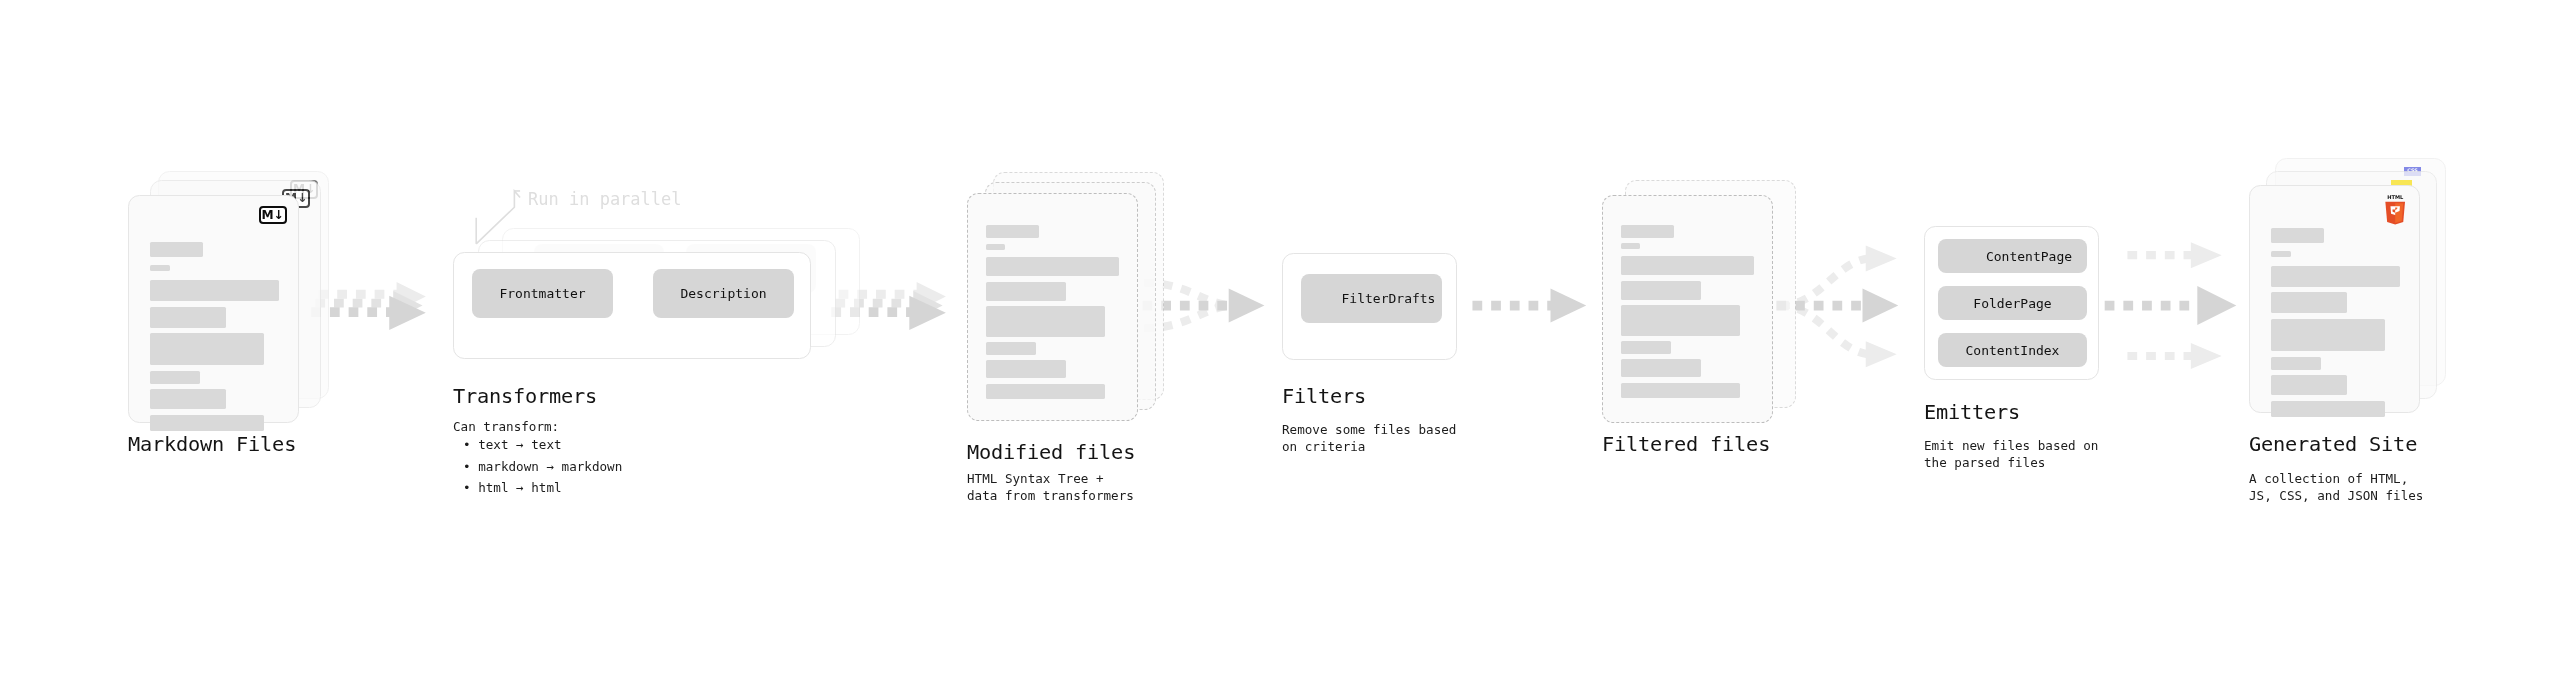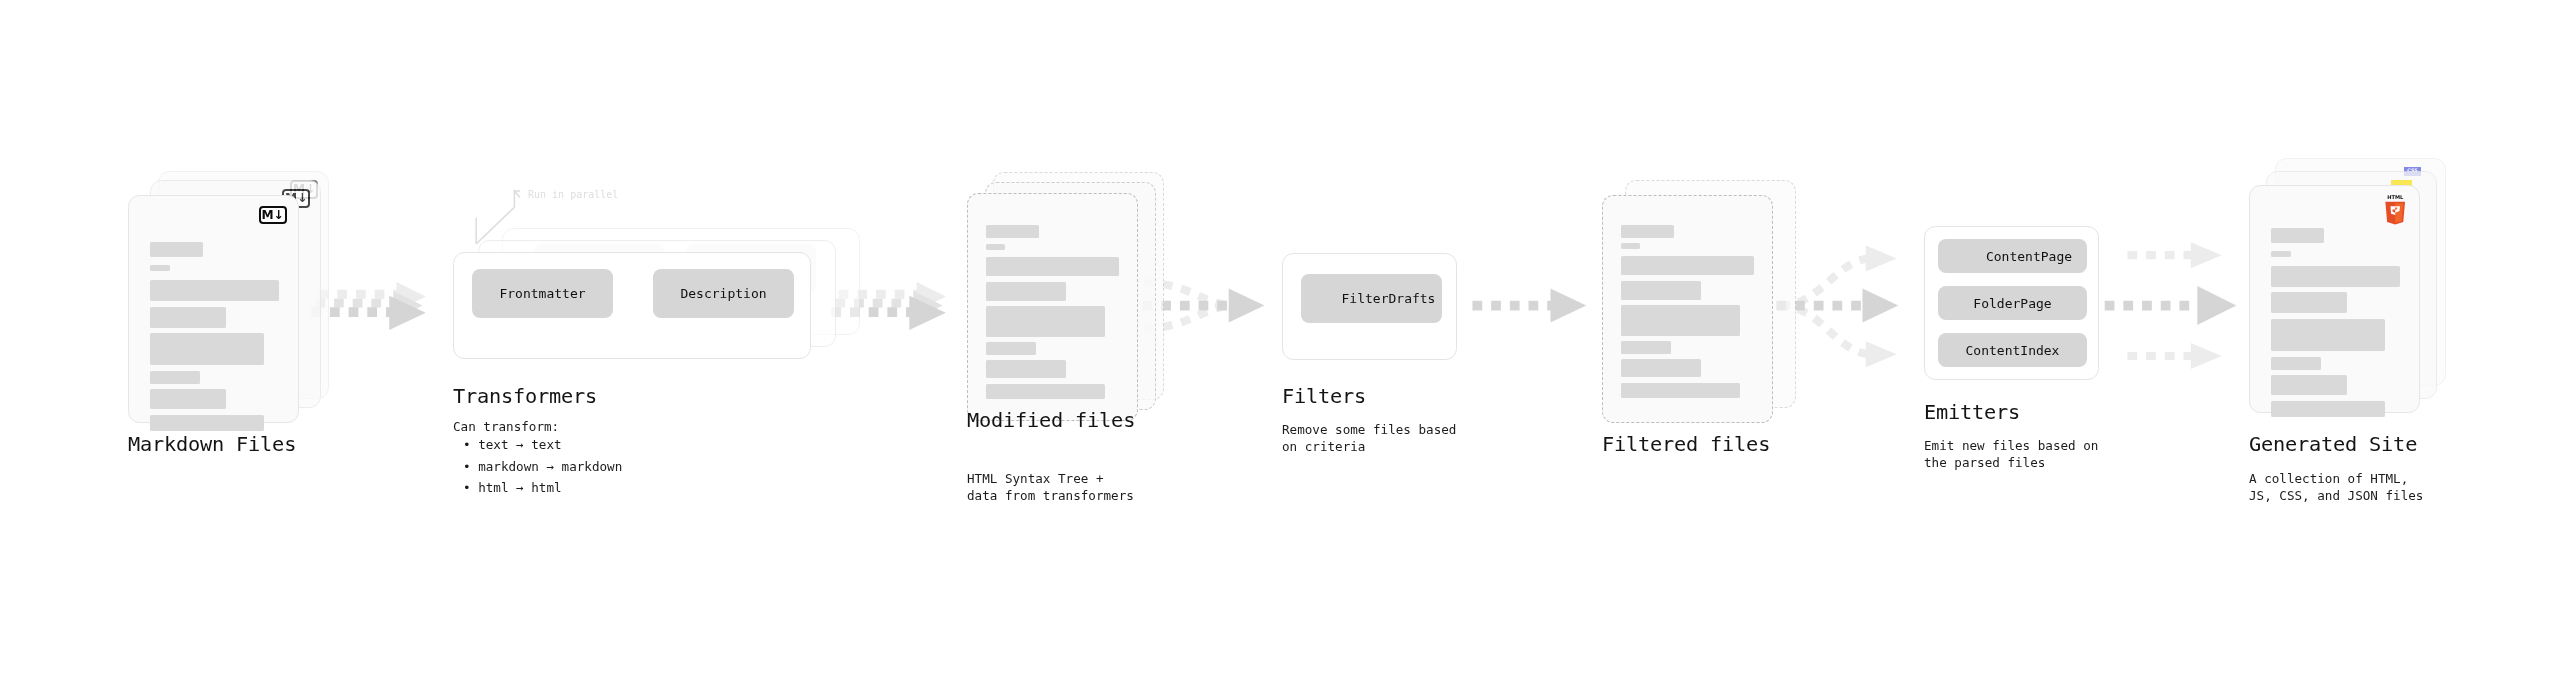--- a/index.html
+++ b/index.html
@@ -55,21 +55,21 @@
     display: flex; align-items: center; justify-content: center;
     font-size: 13px;
     color: #111;
     white-space: nowrap;
   }
   .chip.ghosta { background: #e3e3e3; }
   .chip.ghostb { background: #ededed; }
 
   .paralabel {
     position: absolute;
-    font-size: 10px;
+    font-size: 17px;
     color: #dedede;
     white-space: nowrap;
   }
 
   svg.ov { position: absolute; left: 0; top: 0; width: 2576px; height: 681px; pointer-events: none; }
 
   
   .mdbadge {
     position: absolute;
     width: 28px; height: 18.7px;
@@ -216,21 +216,21 @@
     <div class="filecard dashed" style="left:967px; top:193px;">
       <div class="skel" style="left:18px; top:31px; width:53px; height:13px;"></div>
       <div class="skel" style="left:18px; top:50px; width:18.7px; height:5.7px;"></div>
       <div class="skel" style="left:18px; top:63px; width:133px; height:18.7px;"></div>
       <div class="skel" style="left:18px; top:88px; width:80px; height:18.7px;"></div>
       <div class="skel" style="left:18px; top:112px; width:119px; height:31px;"></div>
       <div class="skel" style="left:18px; top:148px; width:50px; height:13px;"></div>
       <div class="skel" style="left:18px; top:166px; width:80px; height:18px;"></div>
       <div class="skel" style="left:18px; top:190px; width:119px; height:14.6px;"></div>
     </div>
-    <div class="title" style="left:967px; top:408px;">Modified files</div>
+    <div class="title" style="left:967px; top:440px;">Modified files</div>
     <div class="subtitle" style="left:967px; top:470px;">HTML Syntax Tree +
 data from transformers</div>
   </div>
 
   <div>
     <div class="stagebox" style="left:1282px; top:253px; width:175px; height:107px;">
       <div class="chip" style="left:18px; top:20.3px; width:141px; height:49px;padding-left:34px;">
         <span>FilterDrafts</span>
       </div>
     </div>

